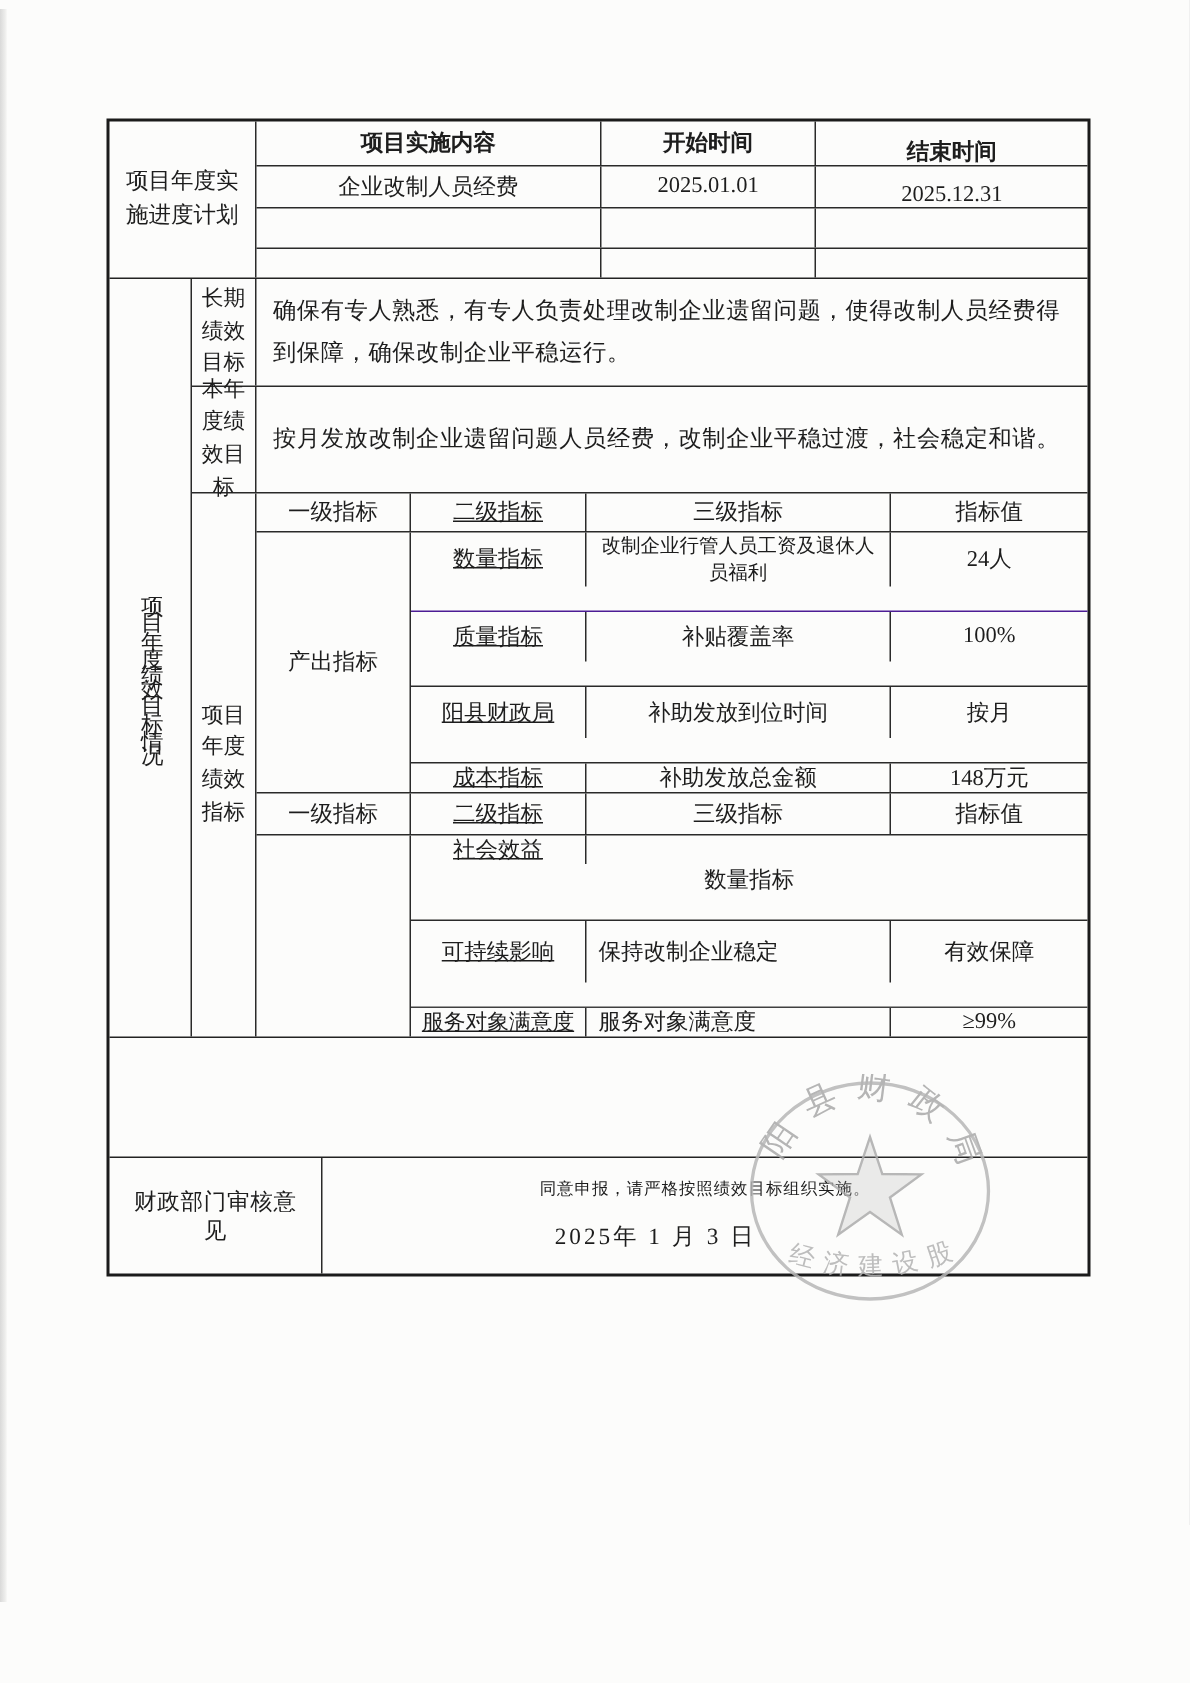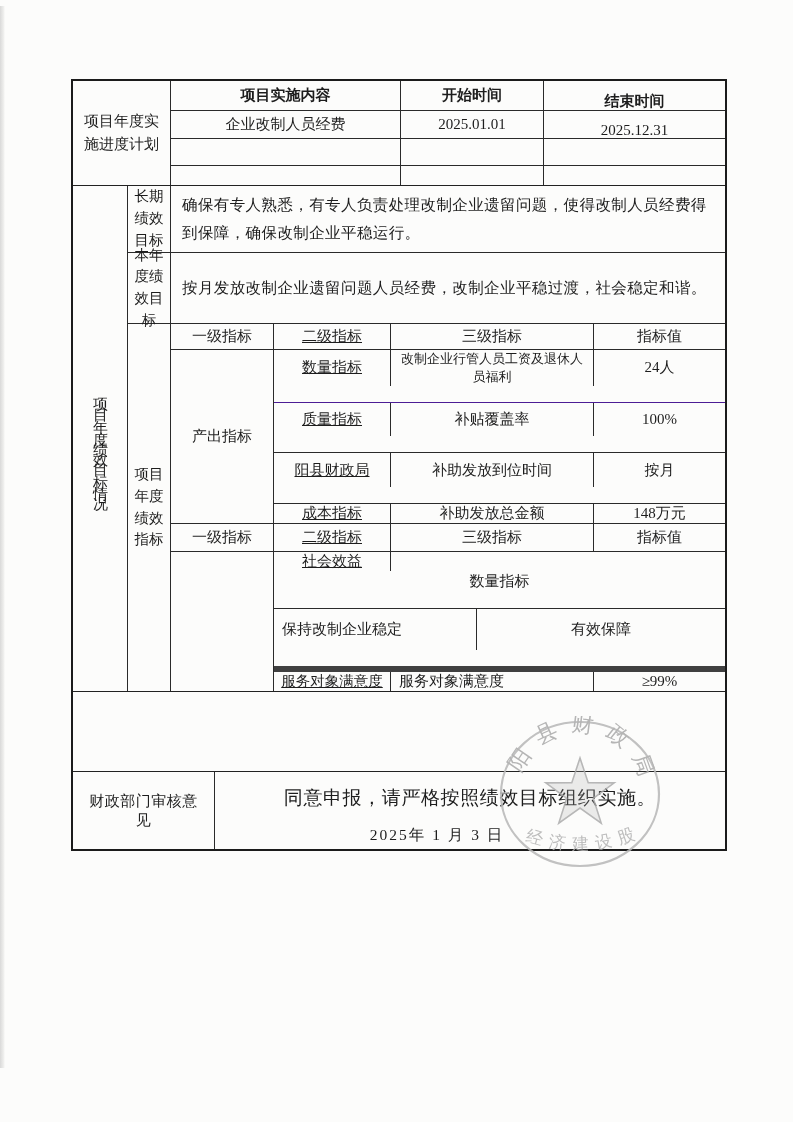--- a/index.html
+++ b/index.html
@@ -58,32 +58,32 @@
   .col1 { width:103px; }
   .col2 { width:117px;text-decoration:underline; }
   .col3 { width:203px; }
   .col4 { flex:1; }
   .block1 { height:174px; display:flex; border-bottom:1px solid #2a2a2a; }
   .block2 { flex:1; display:flex; }
   .blk-rows { flex:1; display:flex; flex-direction:column;gap:16px; }
   .blk-rows .irow { display:flex; }
   .ir1 { height:46px; } .ir2 { height:44px; border-top:1px solid #4c1d95; }
   .ir3 { height:44px; border-top:1px solid #2a2a2a; } .ir4 { flex:1; border-top:1px solid #2a2a2a; }
-  .jr1 { height:40px;flex-direction:column; } .jr2 { height:42px; border-top:1px solid #2a2a2a; } .jr3 { flex:1; border-top:6px solid #404040; }
+  .jr1 { height:40px;flex-direction:column; } .jr2 { height:42px; border-top:1px solid #2a2a2a; } .jr3 { flex:1; border-top:1px solid #404040; }
   .small3 { font-size:13px; line-height:1.35; padding:0 6px; }
   .left3 { justify-content:flex-start; text-align:left; padding-left:8px; }
   .tight { padding:0 2px; font-size:14.5px; }
 
   
   .secC { height:80px; display:flex; border-bottom:1px solid #222; }
   .secD { flex:1; display:flex; }
   .wide-label { width:142px; padding:0 10px; letter-spacing:.5px; }
   .notes-body { flex:1; }
   .review-body { flex:1; position:relative; z-index:2; padding-top:13px; }
-  .review-opinion { text-align:center; font-size:19px; letter-spacing:.6px; }
+  .review-opinion { text-align:center; font-size:11px; letter-spacing:.6px; }
   .review-date { text-align:center; padding-right:66px; margin-top:14px; font-size:15.5px; letter-spacing:2px; }
 
   
   .seal { position:absolute; left:496px; top:716px; width:170px; height:158px; z-index:3; pointer-events:none; opacity:.85; }
 </style>
 </head>
 <body>
 
 <div class="page">
   <div class="scan-edge"></div>
@@ -175,20 +175,21 @@
             </div>
 
             <div class="block2">
               <div class="cell bR col1"></div>
               <div class="blk-rows">
                 <div class="irow jr1">
                   <div class="cell bR col2">社会效益</div>
                   <div class="cell col4">数量指标</div>
                 </div>
                 <div class="irow jr2">
+                  <div class="cell bR col2">可持续影响</div>
                   <div class="cell bR col3 left3">保持改制企业稳定</div>
                   <div class="cell col4">有效保障</div>
                 </div>
                 <div class="irow jr3">
                   <div class="cell bR col2 tight">服务对象满意度</div>
                   <div class="cell bR col3 left3">服务对象满意度</div>
                   <div class="cell col4">≥99%</div>
                 </div>
               </div>
             </div>

